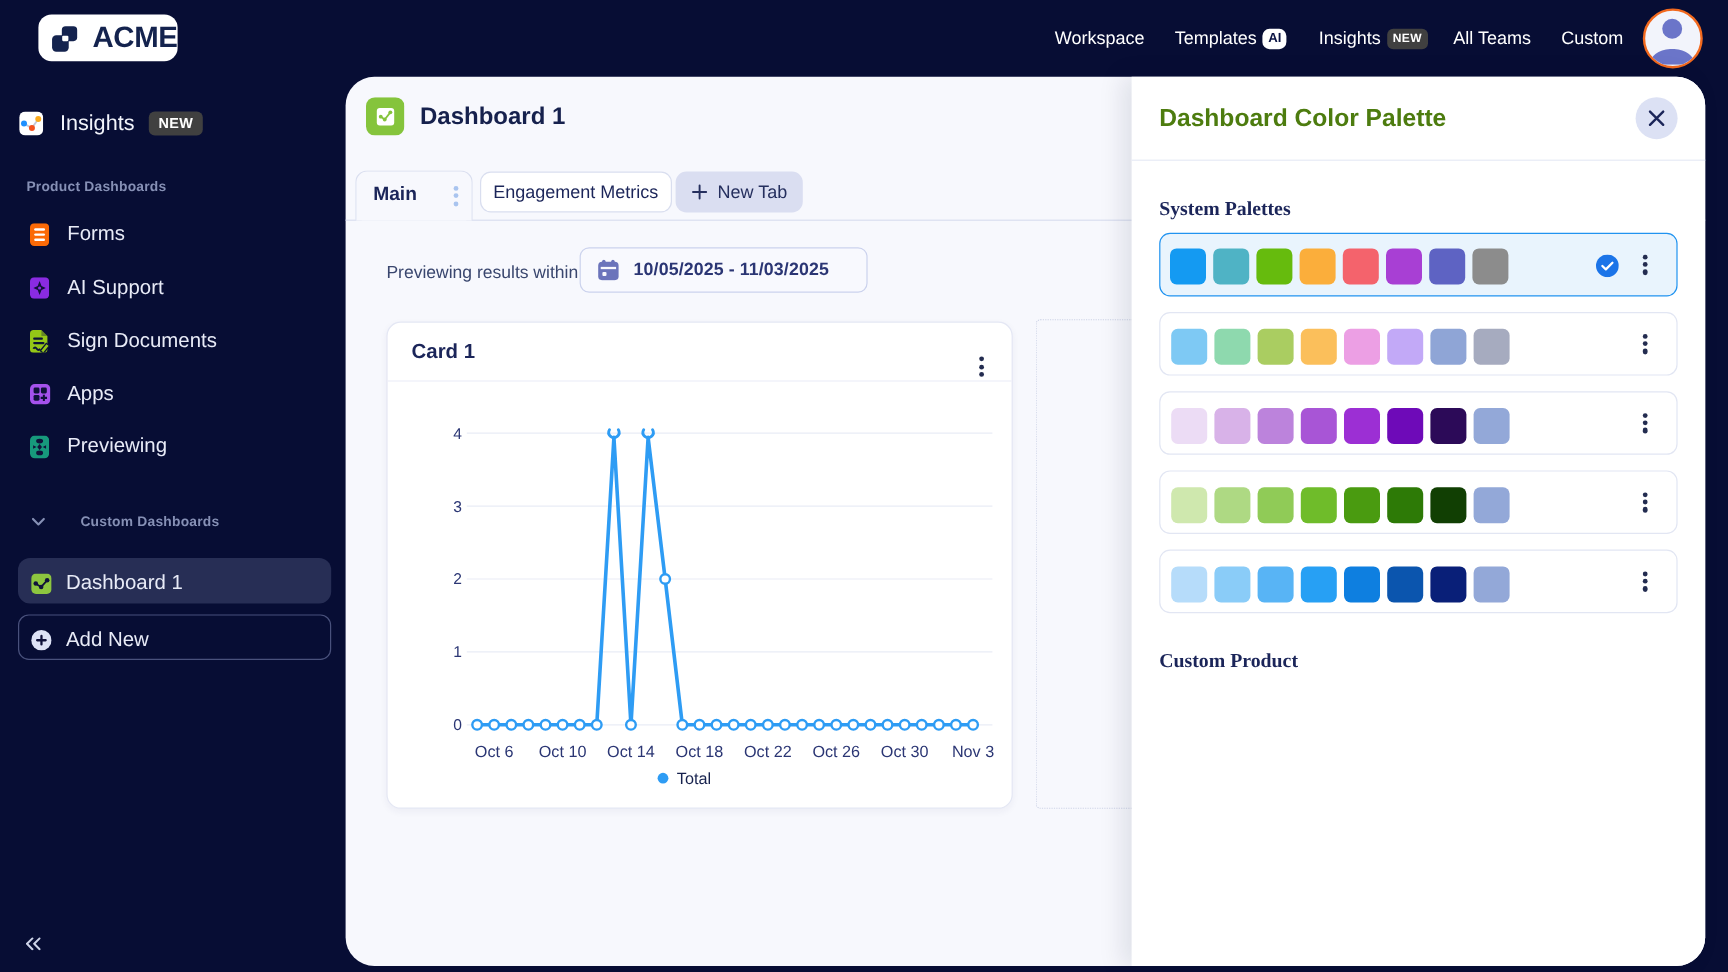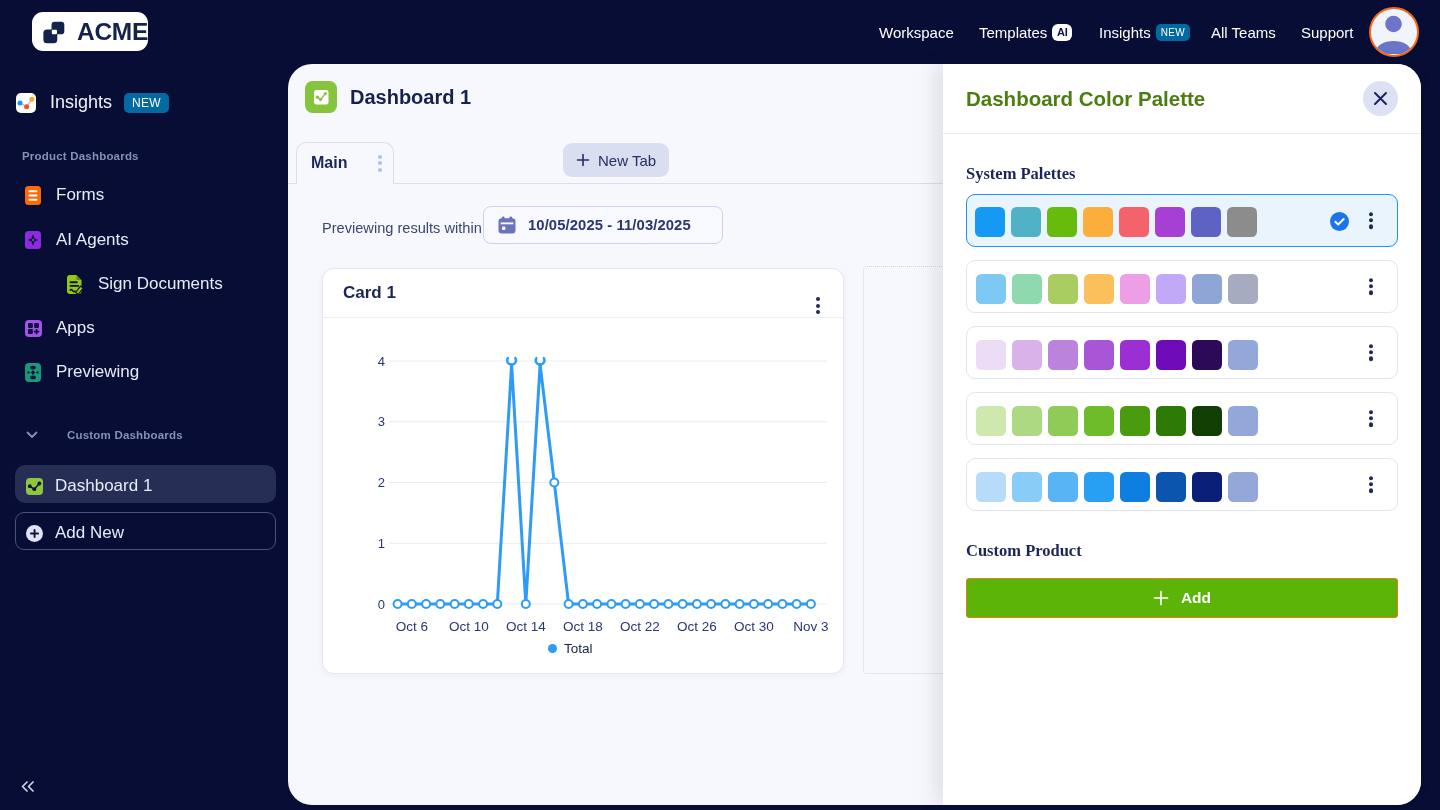--- a/index.html
+++ b/index.html
@@ -6,21 +6,21 @@
 html,body { width:1440px; height:810px; }
 body { background:#070d34; font-family:"Liberation Sans",sans-serif; position:relative; overflow:hidden; }
 .abs { position:absolute; }
 
 
 #nav { position:absolute; top:0; left:0; width:1440px; height:64px; }
 .logo { position:absolute; left:32px; top:12px; width:116px; height:39px; background:#fff; border-radius:11px; display:flex; align-items:center; padding-left:10px; }
 .logo .word { font-size:24.5px; font-weight:bold; color:#14234e; letter-spacing:-0.3px; margin-left:11px; }
 .lnk { position:absolute; top:0; height:64px; color:#ffffff; font-size:15px; display:flex; align-items:center; gap:5px; }
 .badge-ai { background:#fff; color:#0a1343; font-size:11px; font-weight:bold; border-radius:6px; padding:2.5px 4.5px; }
-.badge-new { background:#0369a1; color:#fff; font-size:10px; font-weight:normal; border-radius:5px; padding:3px 5px; letter-spacing:0.3px; }
+.badge-new { background:#404040; color:#fff; font-size:10px; font-weight:bold; border-radius:5px; padding:3px 5px; letter-spacing:0.3px; }
 .avatar { position:absolute; right:21px; top:7px; width:50px; height:50px; border-radius:50%; background:#f2f4fb; border:2.6px solid #f2691e; overflow:hidden; }
 
 
 #side { position:absolute; top:64px; left:0; width:288px; bottom:0; }
 .srow { position:absolute; left:16px; display:flex; align-items:center; }
 .srow .ic { width:22px; height:22px; margin-right:14px; flex:0 0 auto; }
 .srow .lbl { color:#e8ebf7; font-size:17px; }
 .sect { position:absolute; left:22px; color:#8690b5; font-size:11.5px; font-weight:bold; letter-spacing:0.2px; }
 
 
@@ -67,21 +67,21 @@
       <rect x="10.3" y="3" width="13.8" height="13.5" rx="3.4" fill="#14234e"></rect>
       <rect x="1.5" y="11.3" width="15" height="14.8" rx="3.8" fill="#14234e"></rect>
       <rect x="10.6" y="11.6" width="5.6" height="4.9" rx="1" fill="#fff"></rect>
     </svg>
     <span class="word">ACME</span>
   </div>
   <div class="lnk" style="left:879px;">Workspace</div>
   <div class="lnk" style="left:979px;">Templates <span class="badge-ai">AI</span></div>
   <div class="lnk" style="left:1099px;">Insights <span class="badge-new">NEW</span></div>
   <div class="lnk" style="left:1211px;">All Teams</div>
-  <div class="lnk" style="left:1301px;">Support</div>
+  <div class="lnk" style="left:1301px;">Custom</div>
   <div class="avatar">
     <svg width="45" height="45" viewBox="0 0 45 45">
       <circle cx="22.5" cy="15" r="8.3" fill="#6b75c9"></circle>
       <path d="M4 45 C4 27.5 41 27.5 41 45 Z" fill="#6b75c9"></path>
     </svg>
   </div>
 </div>
 
 <div id="side">
   <div class="srow" style="top:28px;">
@@ -107,24 +107,24 @@
     </svg>
     <span class="lbl">Forms</span>
   </div>
 
   <div class="srow" style="top:166px; left:25px;">
     <svg class="ic" style="width:16px;height:18px;margin-right:15px;" viewBox="0 0 16 18">
       <rect width="16" height="18" rx="3.5" fill="#8a2be2"></rect>
       <path d="M8 3.2 L9.6 7.4 L13.2 9 L9.6 10.6 L8 14.8 L6.4 10.6 L2.8 9 L6.4 7.4 Z" fill="#10123a"></path>
       <circle cx="8" cy="9" r="1.3" fill="#8a2be2"></circle>
     </svg>
-    <span class="lbl">AI Agents</span>
-  </div>
-
-  <div class="srow" style="top:210px; left:25px;margin-left:42px;">
+    <span class="lbl">AI Support</span>
+  </div>
+
+  <div class="srow" style="top:210px; left:25px;">
     <svg class="ic" style="width:17px;height:19px;margin-right:14px;" viewBox="0 0 17 19">
       <path d="M0 3 A3 3 0 0 1 3 0 H9.5 L14.5 5 V16 A3 3 0 0 1 11.5 19 H3 A3 3 0 0 1 0 16 Z" fill="#94c717"></path>
       <path d="M9.5 0 L14.5 5 H9.5 Z" fill="#0b1238" opacity="0.35"></path>
       <rect x="2.6" y="6.3" width="8.2" height="1.9" rx="0.9" fill="#0b1238"></rect>
       <rect x="2.6" y="9.9" width="9.5" height="1.9" rx="0.9" fill="#0b1238"></rect>
       <path d="M2.8 15.6 Q4.2 13.6 5.6 15.6 T8.4 15.6" stroke="#0b1238" stroke-width="1.6" fill="none"></path>
       <path d="M8.6 17.3 L13.6 11.1 L16.2 13.2 L11.2 19.4 Z" fill="#94c717" stroke="#0b1238" stroke-width="1.1"></path>
     </svg>
     <span class="lbl">Sign Documents</span>
   </div>
@@ -197,20 +197,21 @@
 
   <div class="tabline"></div>
   <div class="tab-main">
       <span class="t">Main</span>
     </div>
   <div class="abs" style="left:90px; top:88px;">
     <span style="display:block;width:4px;height:4px;border-radius:50%;background:#a9c4ef;margin:2.5px 0;"></span>
     <span style="display:block;width:4px;height:4px;border-radius:50%;background:#a9c4ef;margin:2.5px 0;"></span>
     <span style="display:block;width:4px;height:4px;border-radius:50%;background:#a9c4ef;margin:2.5px 0;"></span>
   </div>
+  <div class="tab2">Engagement Metrics</div>
   <div class="tabnew"><svg width="14" height="14" viewBox="0 0 14 14" style="margin-right:8px;">
         <path d="M7 1.5 V12.5 M1.5 7 H12.5" stroke="#252f5e" stroke-width="1.6" stroke-linecap="round"></path>
       </svg>New Tab</div>
 
   <div class="prev-lbl">Previewing results within</div>
   <div class="datebox">
     <svg width="18" height="18" viewBox="0 0 18 18">
       <rect x="0.5" y="2.2" width="17" height="15.3" rx="3.2" fill="#6b74bb"></rect>
       <rect x="3.8" y="0.4" width="2.8" height="4.4" rx="1.4" fill="#6b74bb"></rect>
       <rect x="11.4" y="0.4" width="2.8" height="4.4" rx="1.4" fill="#6b74bb"></rect>
@@ -387,19 +388,13 @@
     <div class="sw" style="left:225px; background:#091f78;"></div>
     <div class="sw" style="left:261px; background:#93a8d8;"></div>
     <div class="dots3">
         <span></span>
         <span></span>
         <span></span>
       </div>
   </div>
 
   <div class="shead" style="top:477px;">Custom Product</div>
-  <div class="addbtn">
-    <svg width="16" height="16" viewBox="0 0 16 16" style="margin-right:12px;">
-        <path d="M8 1.5 V14.5 M1.5 8 H14.5" stroke="#fff" stroke-width="1.7" stroke-linecap="round"></path>
-      </svg>
-    Add
-  </div>
 </div>
 
 </body></html>

